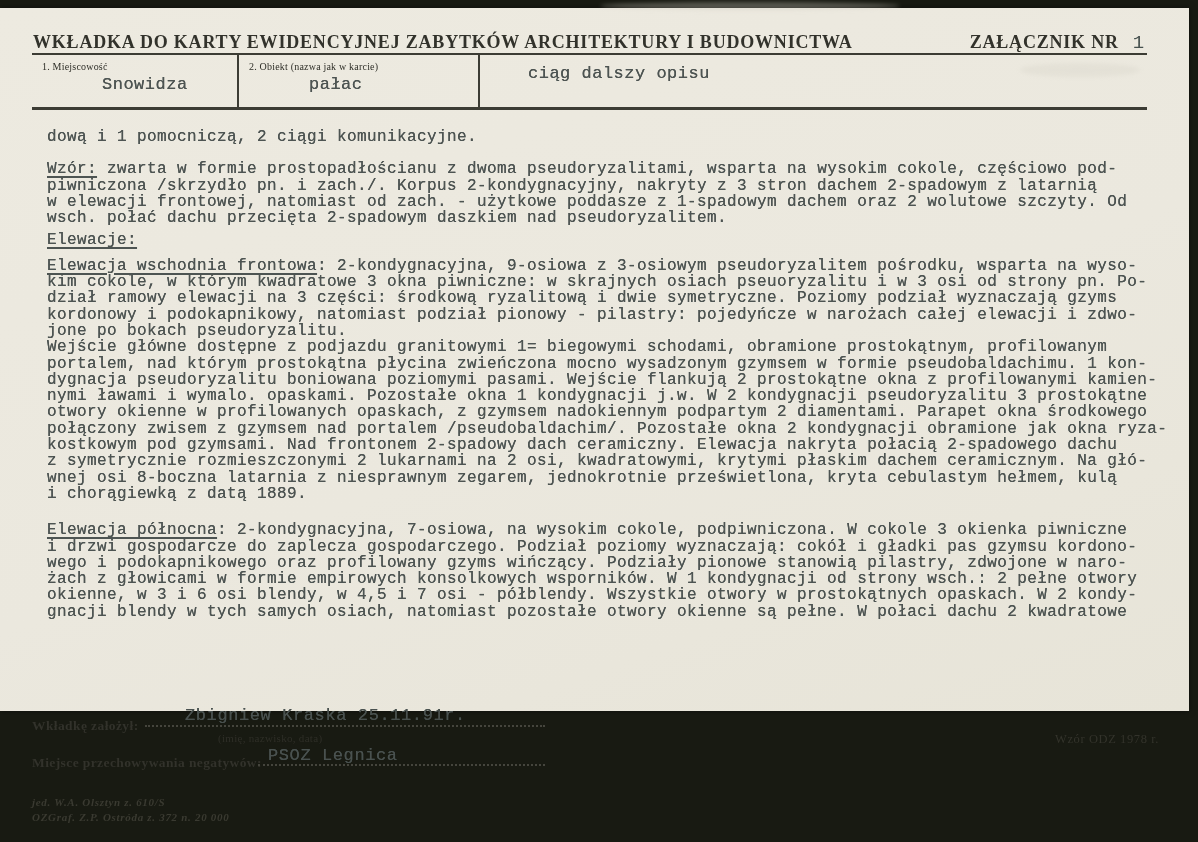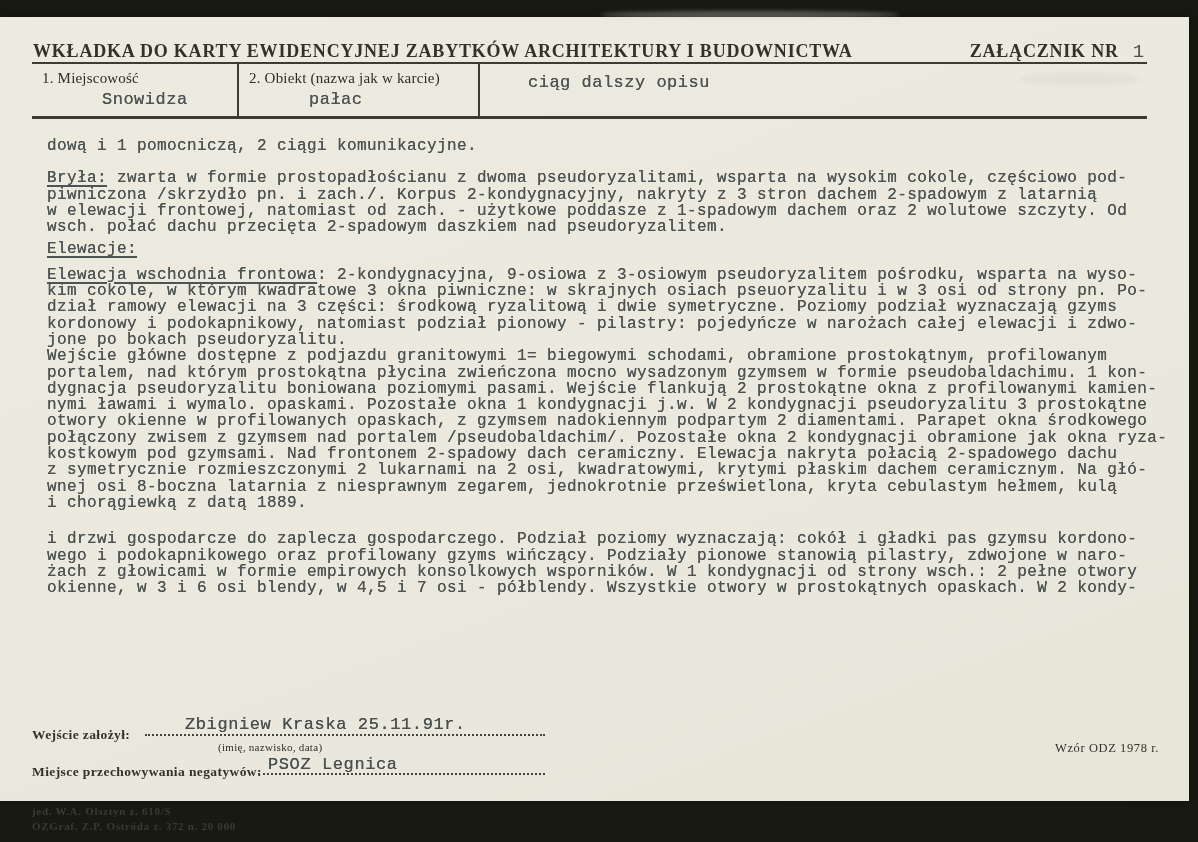--- a/index.html
+++ b/index.html
@@ -10,21 +10,21 @@
     --scan-bg:#181a12;
   }
   html,body{margin:0;padding:0;}
   body{
     width:1198px;height:842px;overflow:hidden;
     background:var(--scan-bg);
     font-family:"Liberation Serif", serif;
     position:relative;
   }
   .paper{
-    position:absolute;left:0;top:17px;width:1189px;height:784px;
+    position:absolute;left:0;top:8px;width:1189px;height:703px;
     background:linear-gradient(160deg,#edeae0 0%,#ebe8de 55%,#e7e4d8 100%);
     box-shadow:0 0 6px rgba(0,0,0,.5);
   }
   .smudge{position:absolute;background:#cfccc0;opacity:.35;filter:blur(2px);border-radius:50%;}
 
   
   .header-row{position:absolute;left:33px;right:44px;top:24px;display:flex;justify-content:space-between;align-items:baseline;}
   .doc-title{
     font-family:"Liberation Serif",serif;font-weight:bold;font-size:18px;
     letter-spacing:.8px;color:var(--ink-print);white-space:pre;
@@ -33,21 +33,21 @@
   .attachment .typed-num{font-family:"Liberation Mono","DejaVu Sans Mono",monospace;font-weight:normal;font-size:19px;color:#45504e;padding-left:14px;}
   .rule-top{position:absolute;left:32px;width:1115px;top:45px;border-top:2px solid var(--rule);}
   .rule-thick{position:absolute;left:32px;width:1115px;top:99px;border-top:3px solid var(--rule);}
 
   
   .fields{position:absolute;left:32px;top:47px;width:1115px;height:52px;display:flex;}
   .field-cell{padding:6px 0 0 10px;box-sizing:border-box;}
   .field-cell.c1{width:205px;}
   .field-cell.c2{width:241px;border-left:2px solid var(--rule);}
   .field-cell.c3{flex:1;border-left:2px solid var(--rule);}
-  .field-label{font-size:15px;color:#2e2e27;letter-spacing:.2px;white-space:pre;}
+  .field-label{font-size:10px;color:#2e2e27;letter-spacing:.2px;white-space:pre;}
   .field-value{
     font-family:"Liberation Mono","DejaVu Sans Mono",monospace;
     font-size:17px;color:var(--ink-typed);letter-spacing:.5px;white-space:pre;margin-top:3px;
     text-shadow:0 0 .4px #4d5452;
   }
   .c1 .field-value{padding-left:60px;}
   .c2 .field-value{padding-left:60px;}
   .c3 .field-value{padding-left:38px;}
 
   
@@ -67,21 +67,21 @@
   
   .f-label{position:absolute;font-weight:bold;font-size:13.5px;color:var(--ink-print);letter-spacing:.4px;white-space:pre;}
   .typed{
     position:absolute;font-family:"Liberation Mono","DejaVu Sans Mono",monospace;
     font-size:17px;color:#49514f;letter-spacing:.6px;white-space:pre;
     text-shadow:0 0 .4px #49514f;
   }
   .dotline{position:absolute;height:0;border-bottom:2px dotted #45453d;}
   .hint{position:absolute;font-size:11px;color:#2e2e27;letter-spacing:.3px;white-space:pre;}
   .wzor{position:absolute;font-size:12.5px;color:#33332b;letter-spacing:.6px;white-space:pre;}
-  .printline{position:absolute;font-weight:bold;font-size:11px;color:#3a3a31;letter-spacing:.7px;white-space:pre;}
+  .printline{position:absolute;font-weight:bold;font-size:11px;color:#3a3a31;letter-spacing:.7px;white-space:pre;font-style:italic;}
 </style>
 </head>
 <body>
 
 <div class="paper">
   <div class="smudge" style="left:600px;top:-6px;width:300px;height:8px;"></div>
   <div class="smudge" style="left:1020px;top:55px;width:120px;height:14px;opacity:.25;"></div>
 
   <div class="header-row">
     <div class="doc-title">WKŁADKA DO KARTY EWIDENCYJNEJ ZABYTKÓW ARCHITEKTURY I BUDOWNICTWA</div>
@@ -103,21 +103,21 @@
     </div>
   </div>
   <div class="rule-thick"></div>
 
   <div class="body-text">
     <div class="para-intro">
         <div class="tline">dową i 1 pomocniczą, 2 ciągi komunikacyjne.</div>
       </div>
 
     <div class="para-bryla">
-      <div class="tline"><span class="u">Bryła:</span><span> zwarta w formie prostopadłościanu z dwoma pseudoryzalitami, wsparta na wysokim cokole, częściowo pod-</span></div>
+      <div class="tline"><span class="u">Wzór:</span><span> zwarta w formie prostopadłościanu z dwoma pseudoryzalitami, wsparta na wysokim cokole, częściowo pod-</span></div>
       <div>
           <div class="tline">piwniczona /skrzydło pn. i zach./. Korpus 2-kondygnacyjny, nakryty z 3 stron dachem 2-spadowym z latarnią</div>
           <div class="tline">w elewacji frontowej, natomiast od zach. - użytkowe poddasze z 1-spadowym dachem oraz 2 wolutowe szczyty. Od</div>
           <div class="tline">wsch. połać dachu przecięta 2-spadowym daszkiem nad pseudoryzalitem.</div>
         </div>
     </div>
 
     <div class="para-elewacje">
       <div class="tline"><span class="u">Elewacje:</span></div>
     </div>
@@ -136,30 +136,32 @@
           <div class="tline">otwory okienne w profilowanych opaskach, z gzymsem nadokiennym podpartym 2 diamentami. Parapet okna środkowego</div>
           <div class="tline">połączony zwisem z gzymsem nad portalem /pseudobaldachim/. Pozostałe okna 2 kondygnacji obramione jak okna ryza-</div>
           <div class="tline">kostkowym pod gzymsami. Nad frontonem 2-spadowy dach ceramiczny. Elewacja nakryta połacią 2-spadowego dachu</div>
           <div class="tline">z symetrycznie rozmieszczonymi 2 lukarnami na 2 osi, kwadratowymi, krytymi płaskim dachem ceramicznym. Na głó-</div>
           <div class="tline">wnej osi 8-boczna latarnia z niesprawnym zegarem, jednokrotnie prześwietlona, kryta cebulastym hełmem, kulą</div>
           <div class="tline">i chorągiewką z datą 1889.</div>
         </div>
     </div>
 
     <div class="para-polnocna">
+      <div class="tline"><span class="u">Elewacja północna</span><span>: 2-kondygnacyjna, 7-osiowa, na wysokim cokole, podpiwniczona. W cokole 3 okienka piwniczne</span></div>
       <div>
           <div class="tline">i drzwi gospodarcze do zaplecza gospodarczego. Podział poziomy wyznaczają: cokół i gładki pas gzymsu kordono-</div>
           <div class="tline">wego i podokapnikowego oraz profilowany gzyms wińczący. Podziały pionowe stanowią pilastry, zdwojone w naro-</div>
           <div class="tline">żach z głowicami w formie empirowych konsolkowych wsporników. W 1 kondygnacji od strony wsch.: 2 pełne otwory</div>
           <div class="tline">okienne, w 3 i 6 osi blendy, w 4,5 i 7 osi - półblendy. Wszystkie otwory w prostokątnych opaskach. W 2 kondy-</div>
+          <div class="tline">gnacji blendy w tych samych osiach, natomiast pozostałe otwory okienne są pełne. W połaci dachu 2 kwadratowe</div>
         </div>
     </div>
   </div>
 
-  <div class="f-label" style="left:32px;top:710px;">Wejście założył:</div>
+  <div class="f-label" style="left:32px;top:710px;">Wkładkę założył:</div>
   <div class="typed" style="left:185px;top:698px;">Zbigniew Kraska 25.11.91r.</div>
   <div class="dotline" style="left:145px;top:717px;width:400px;"></div>
   <div class="hint" style="left:218px;top:724px;">(imię, nazwisko, data)</div>
 
   <div class="f-label" style="left:32px;top:747px;">Miejsce przechowywania negatywów:</div>
   <div class="typed" style="left:268px;top:738px;">PSOZ Legnica</div>
   <div class="dotline" style="left:258px;top:756px;width:287px;"></div>
 
   <div class="wzor" style="left:1055px;top:724px;">Wzór ODZ 1978 r.</div>
 

